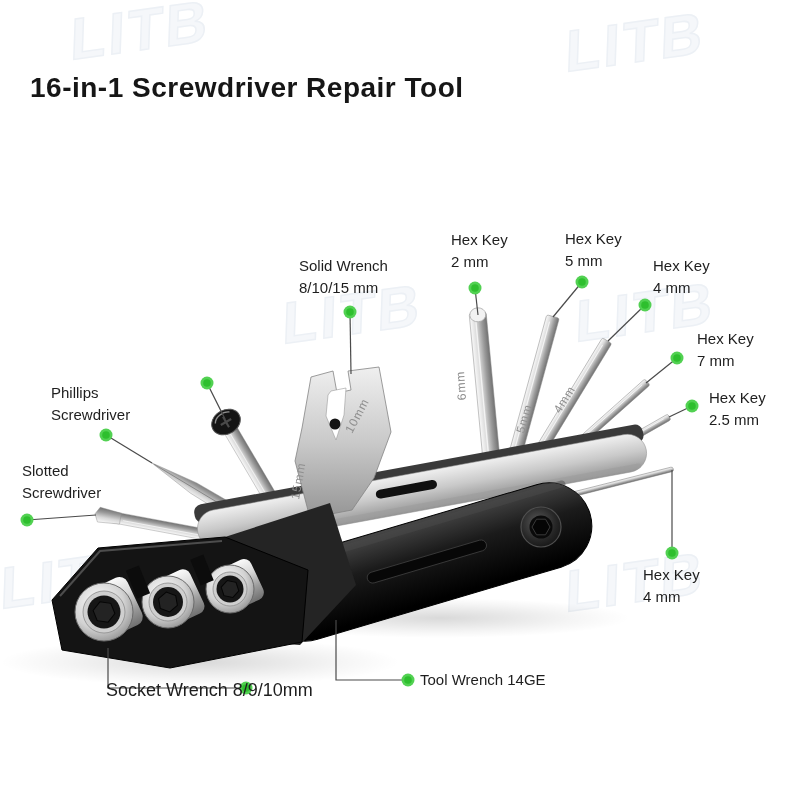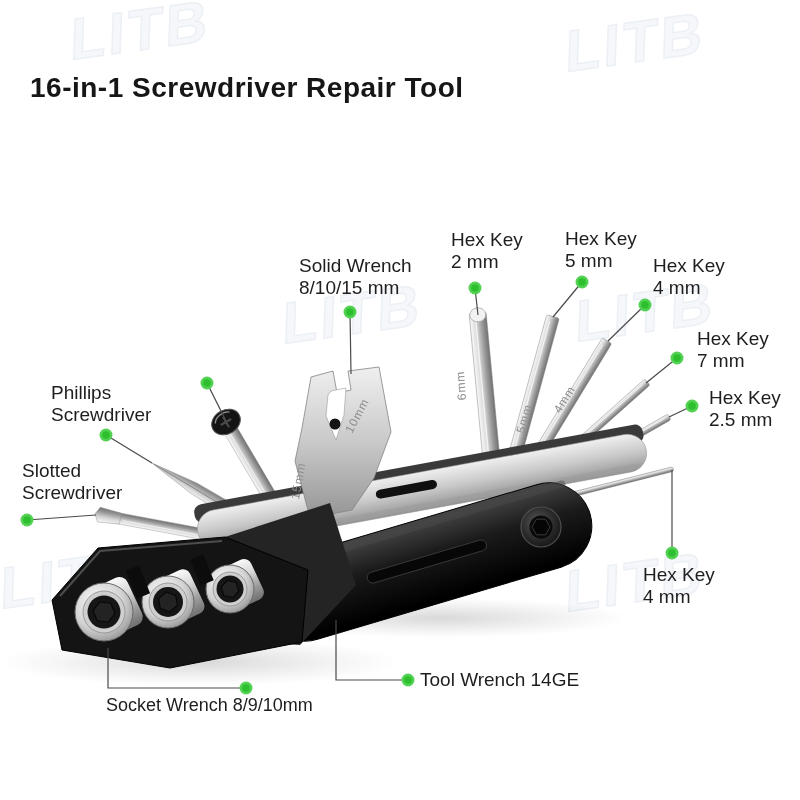--- a/index.html
+++ b/index.html
@@ -10,21 +10,21 @@
   .wm{
     position:absolute;font-size:58px;font-weight:bold;letter-spacing:3px;
     color:rgba(244,246,250,0.9);-webkit-text-stroke:1.5px #ecf0f5;
     transform:rotate(-8deg) skewX(-10deg);user-select:none;white-space:nowrap;
   }
   #title{
     position:absolute;left:30px;top:72px;font-size:28px;font-weight:bold;
     color:#161616;letter-spacing:0.5px;white-space:nowrap;
   }
   .label{
-    position:absolute;font-size:19px;line-height:22px;color:#1e1e1e;white-space:nowrap;
+    position:absolute;font-size:15px;line-height:22px;color:#1e1e1e;white-space:nowrap;
   }
   .label span{display:block;}
   svg{position:absolute;left:0;top:0;}
   .engrave{font-size:12px;fill:#8f8f8f;letter-spacing:1px;font-family:"Liberation Sans",sans-serif;}
 </style>
 </head>
 <body>
 
 <div id="page">
 
@@ -294,20 +294,20 @@
     <span>4 mm</span>
   </div>
   <div class="label" style="left:51px;top:382px">
     <span>Phillips</span>
     <span>Screwdriver</span>
   </div>
   <div class="label" style="left:22px;top:460px">
     <span>Slotted</span>
     <span>Screwdriver</span>
   </div>
-  <div class="label" style="left:106px;top:694px;font-size:18px">
+  <div class="label" style="left:106px;top:679px;font-size:18px">
     <span>Socket Wrench 8/9/10mm</span>
   </div>
   <div class="label" style="left:420px;top:669px">
     <span>Tool Wrench 14GE</span>
   </div>
 
 </div>
 
 </body></html>

